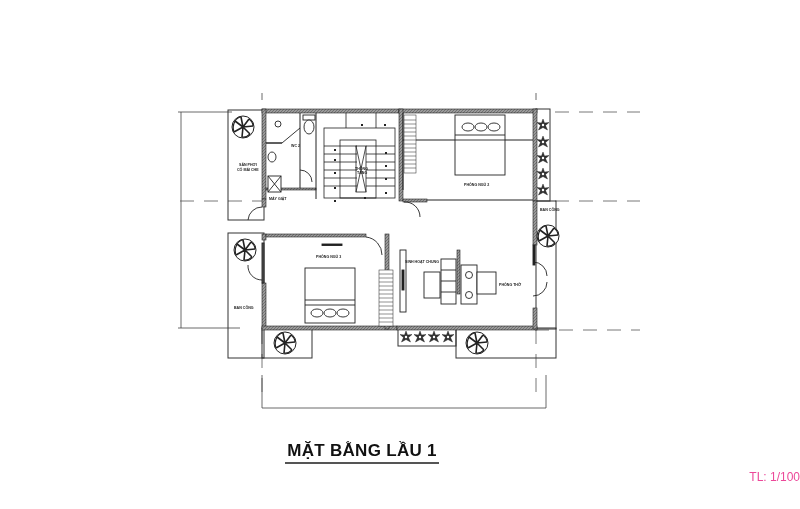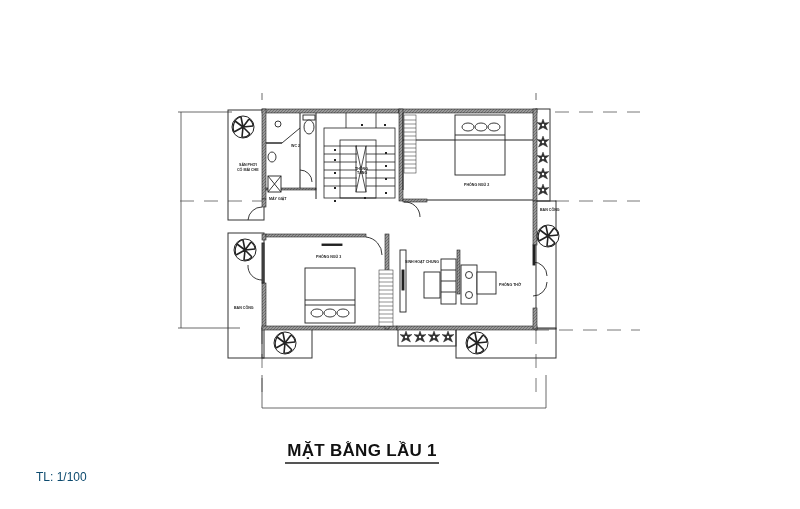--- a/index.html
+++ b/index.html
@@ -1,21 +1,21 @@
 <!DOCTYPE html>
 <html><head>
 <meta charset="utf-8">
 <style>
   html,body{margin:0;padding:0;background:#ffffff;}
   body{width:800px;height:509px;position:relative;overflow:hidden;font-family:"Liberation Sans",sans-serif;}
   #plan{position:absolute;left:0;top:0;width:800px;height:509px;}
   .lbl{font-family:"Liberation Sans",sans-serif;font-size:3.6px;font-weight:bold;fill:#222;}
   .title-wrap{position:absolute;left:0;top:441px;width:724px;text-align:center;}
   .title{display:inline-block;font-family:"Liberation Sans",sans-serif;font-weight:bold;font-size:17px;color:#111;letter-spacing:0.3px;border-bottom:2px solid #555;padding:0 2px 1px 2px;line-height:20px;}
-  .scale{position:absolute;left:0;top:470px;width:800px;text-align:left;font-family:"Liberation Sans",sans-serif;font-size:12px;color:#0c4a6e;padding-left:36px;box-sizing:border-box;}
+  .scale{position:absolute;left:0;top:470px;width:800px;text-align:right;font-family:"Liberation Sans",sans-serif;font-size:12px;color:#ec4899;padding-left:36px;box-sizing:border-box;}
 </style>
 </head>
 <body>
 
 <svg id="plan" viewBox="0 0 800 509" xmlns="http://www.w3.org/2000/svg">
   <defs>
     <pattern id="hatch" width="3" height="3" patternUnits="userSpaceOnUse">
       <rect width="3" height="3" fill="#9a9a9a"></rect>
       <path d="M0,3 L3,0" stroke="#555" stroke-width="0.6"></path>
     </pattern>

